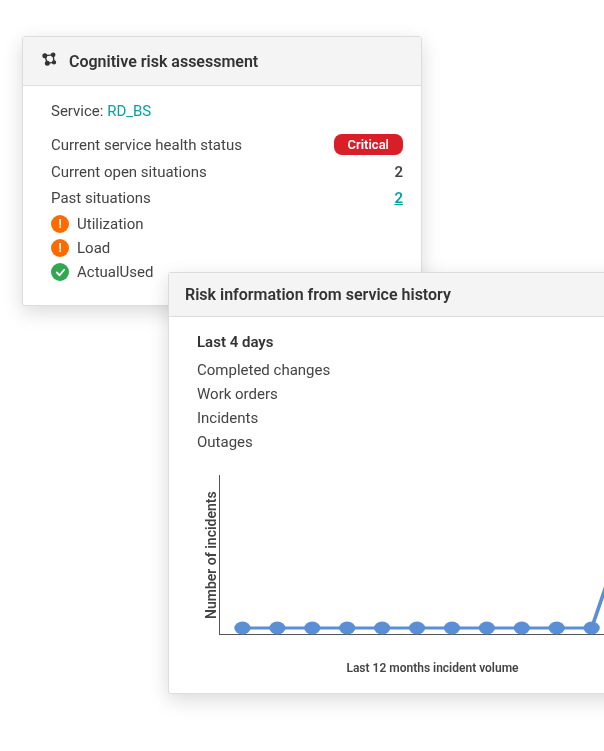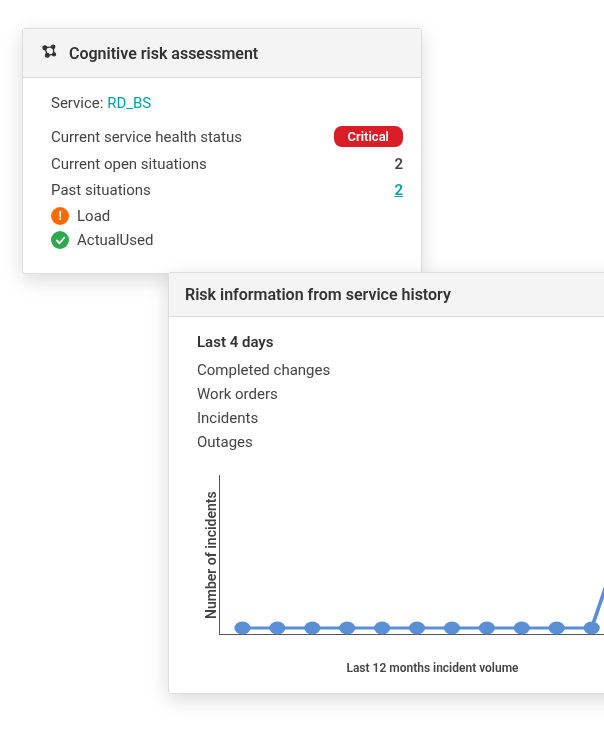--- a/index.html
+++ b/index.html
@@ -28,21 +28,21 @@
       display: flex;
       align-items: center;
       gap: 10px;
     }
     .card-body {
       padding: 16px 18px 18px 28px;
     }
     
     .card1 {
       left: 22px;
-      top: 28px;
+      top: 36px;
       width: 400px;
     }
     .svc-line {
       margin-bottom: 14px;
       font-size: 15px;
       color: #444;
     }
     .svc-link {
       color: #00a3a3;
       text-decoration: none;
@@ -192,20 +192,24 @@
     <div class="row">
       <span class="label">Current open situations</span>
       <span class="value">2</span>
     </div>
     <div class="row">
       <span class="label">Past situations</span>
       <a href="#" class="value link">2</a>
     </div>
 
 
+    <div class="kpi-row">
+      <span class="icon-circle icon-warn"></span>
+      <span>Utilization</span>
+    </div>
     <div class="kpi-row">
       <span class="icon-circle icon-warn"></span>
       <span>Load</span>
     </div>
     <div class="kpi-row">
       <span class="icon-circle icon-ok">
         <svg viewBox="0 0 12 12">
             <path d="M2 6 L5 9 L10 3" stroke="#fff" stroke-width="2" fill="none" stroke-linecap="round" stroke-linejoin="round"></path>
           </svg>
       </span>

